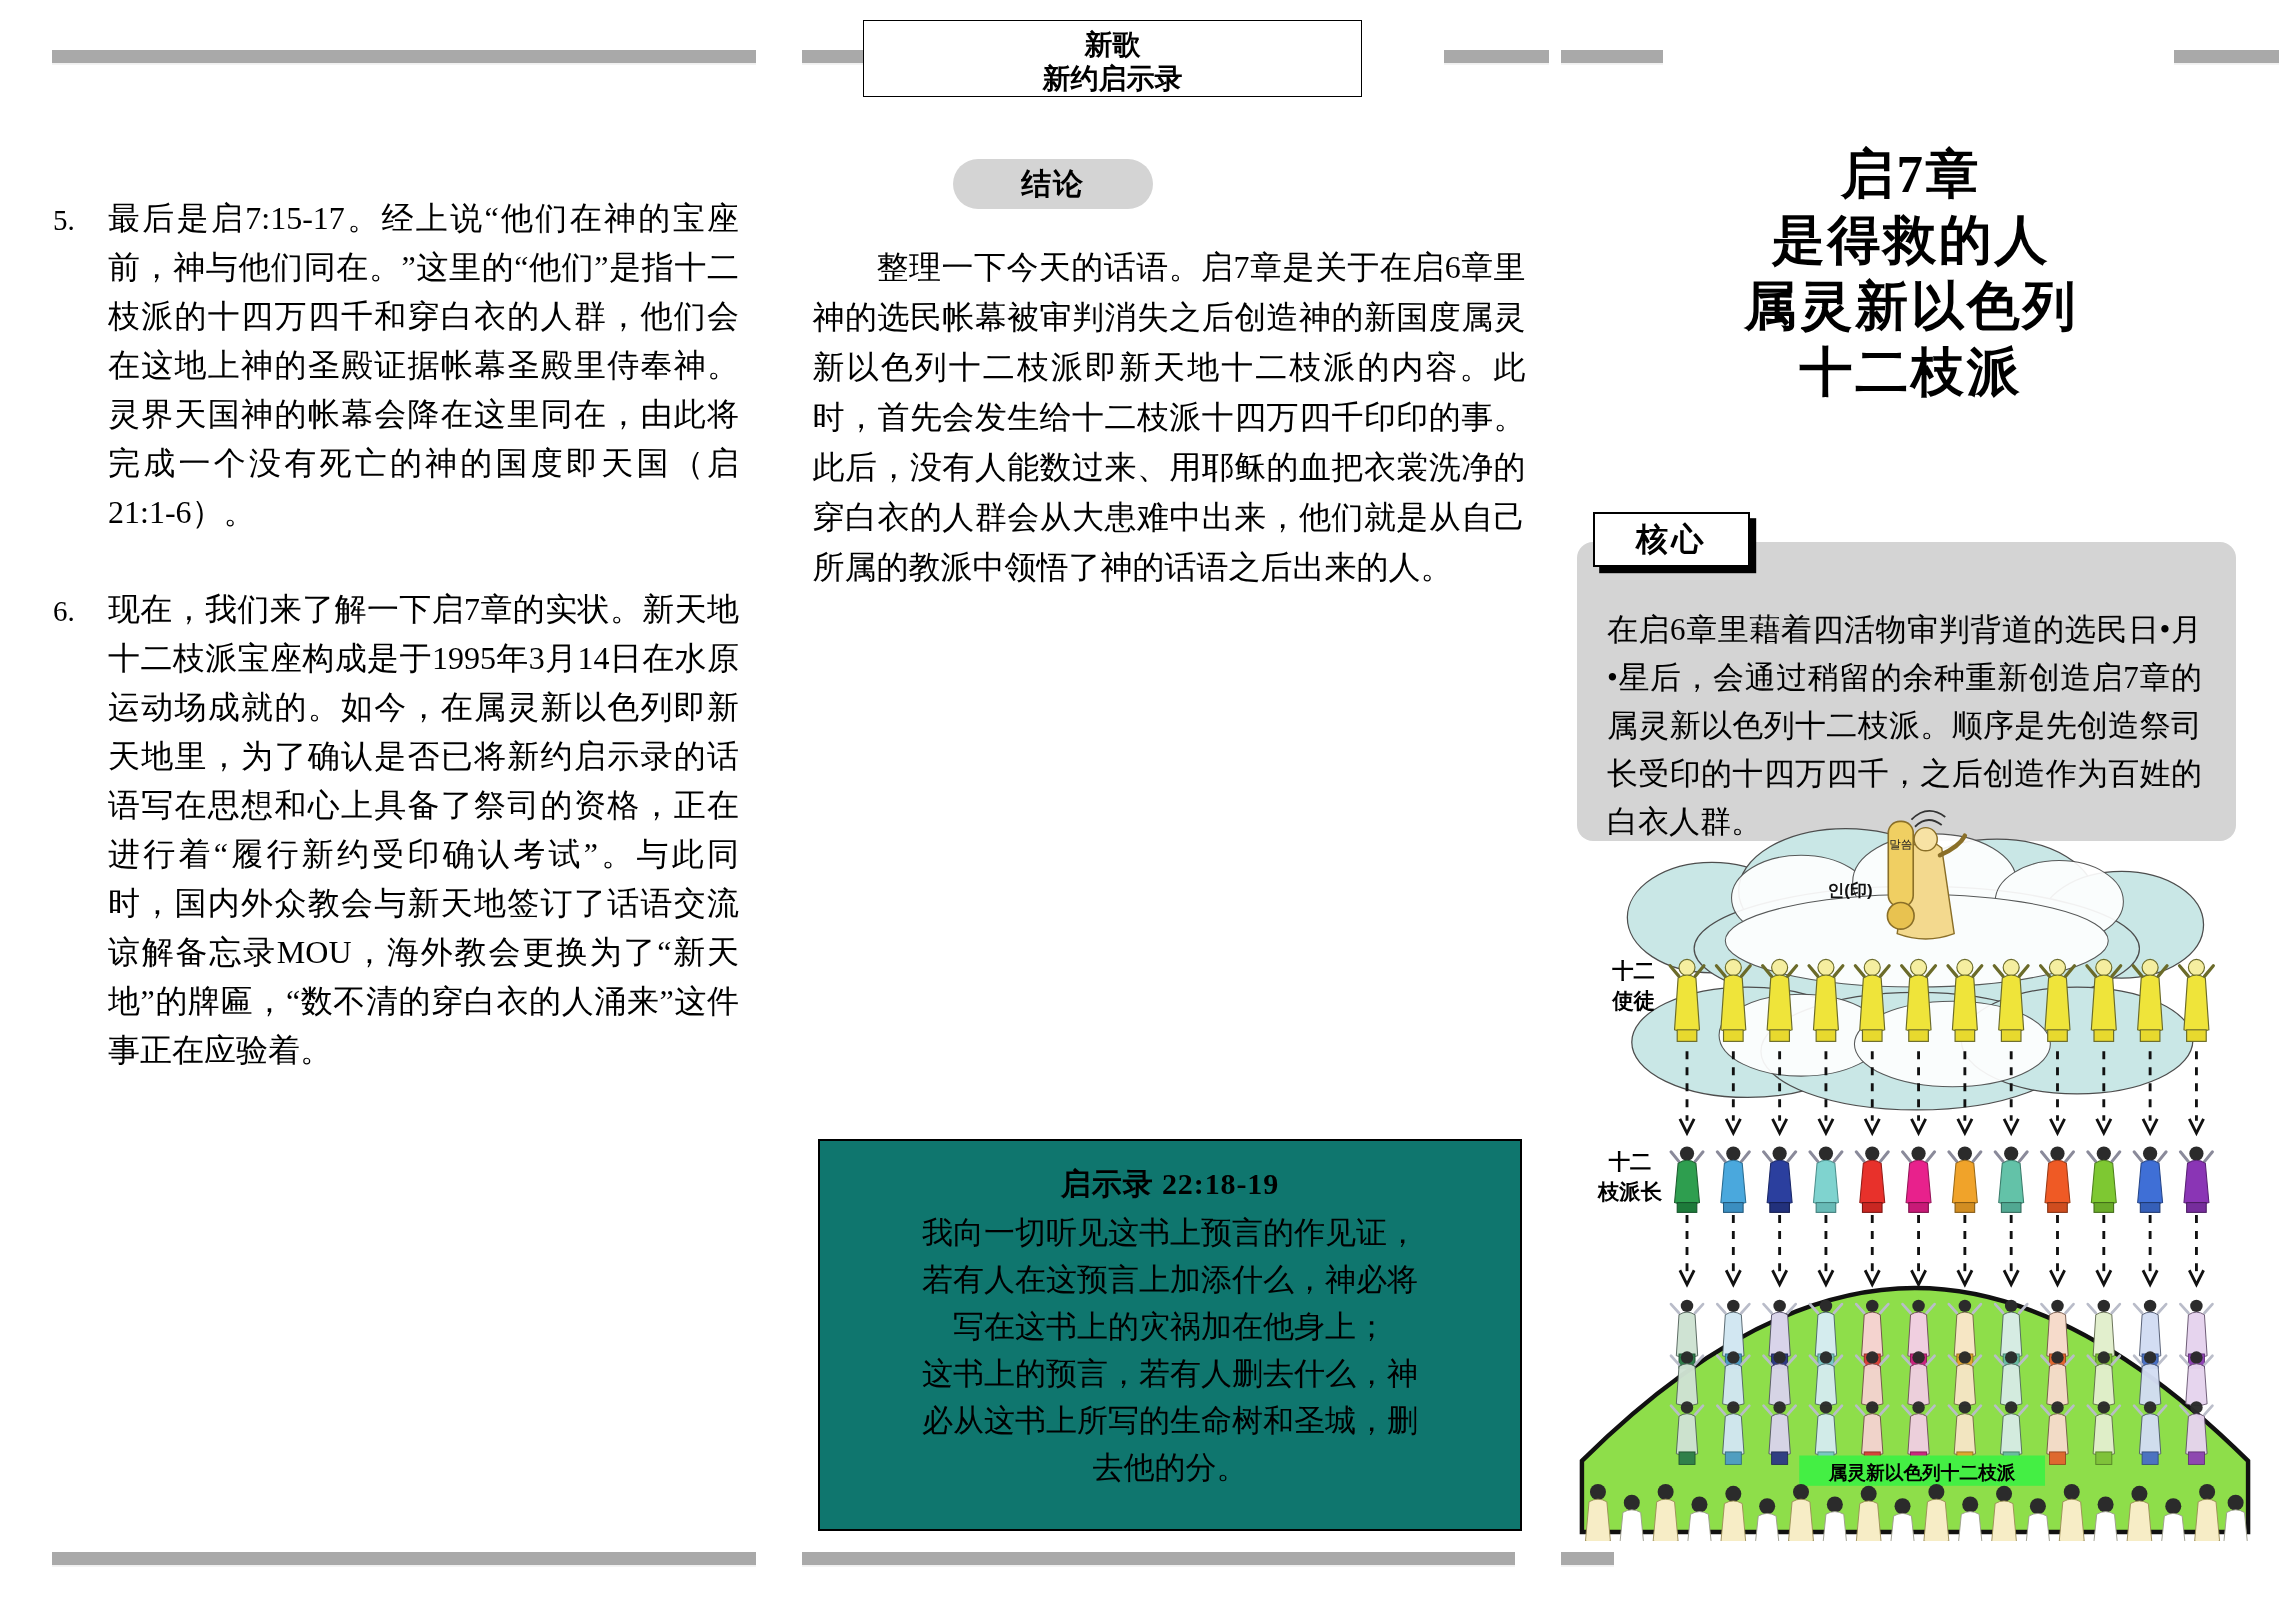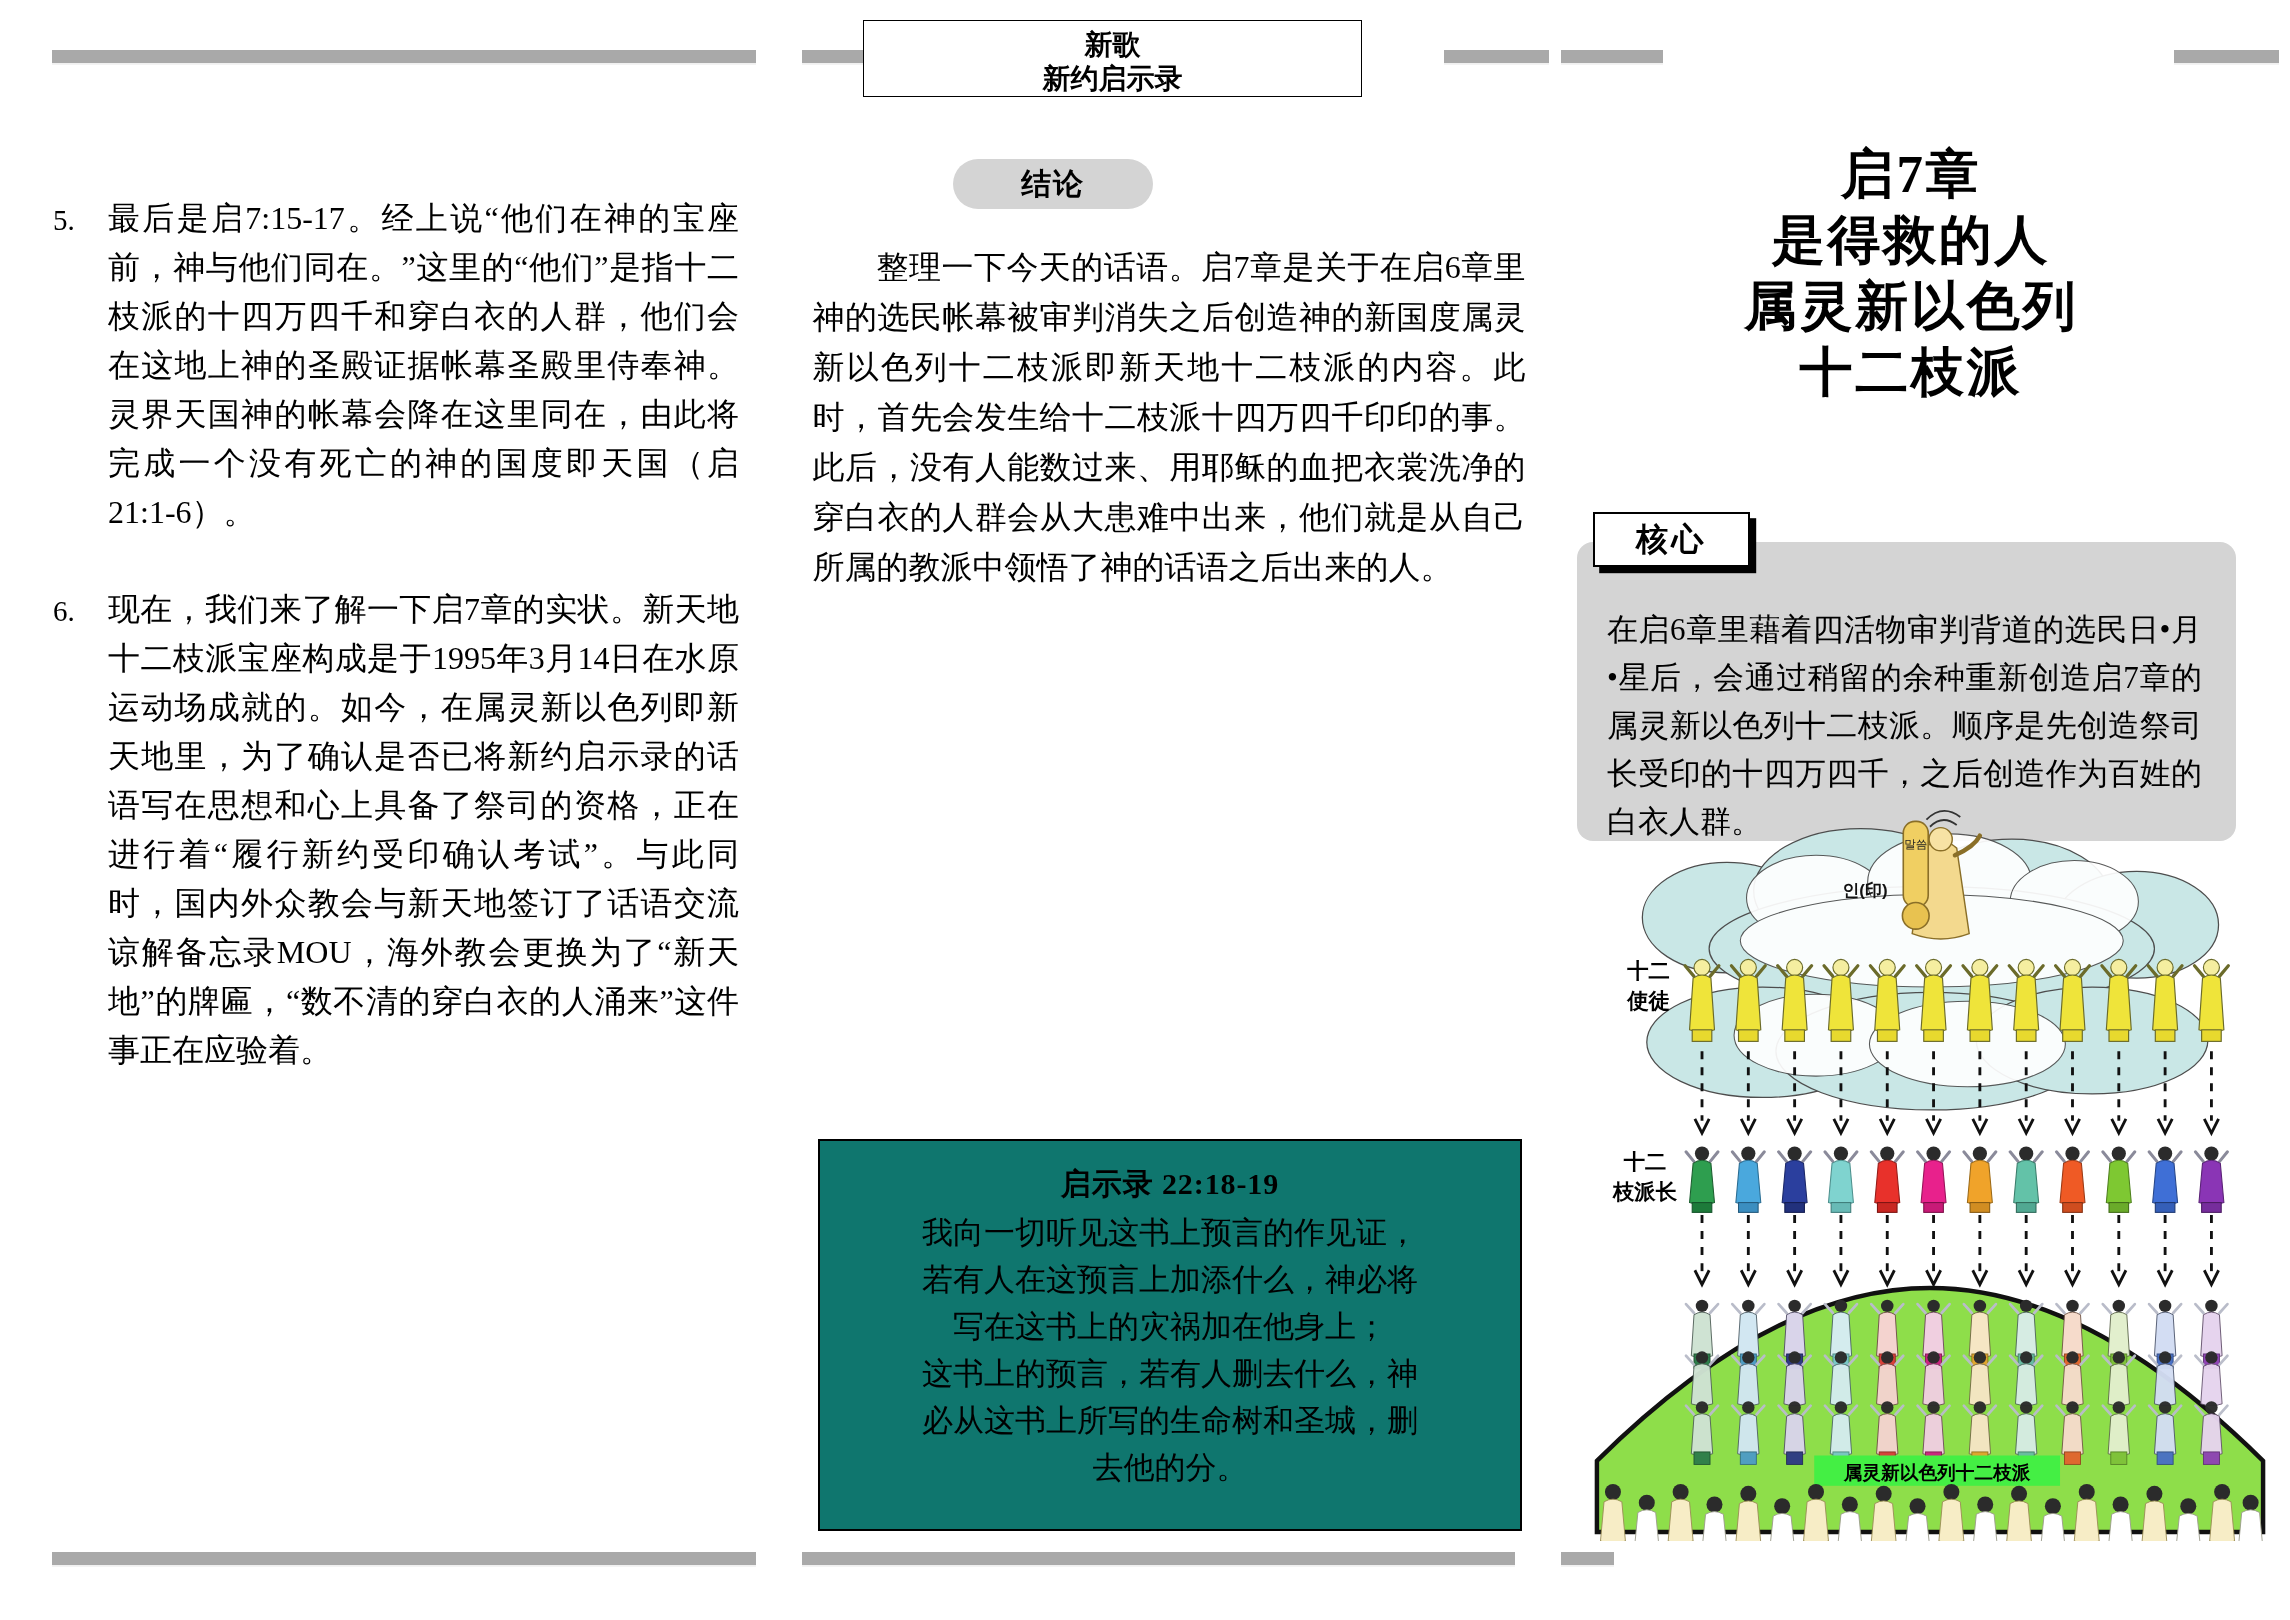--- a/index.html
+++ b/index.html
@@ -120,21 +120,21 @@
     padding:64px 34px 0 30px;
     z-index:2;
   }
   .core-text{
     font-size:31px;line-height:48px;
     text-align:justify;text-align-last:left;text-justify:inter-character;
   }
 
   
   .illus{
-    position:absolute;left:34px;top:784px;width:674px;height:757px;
+    position:absolute;left:19px;top:784px;width:674px;height:757px;
     z-index:3;
     text-decoration:underline;
   }
   .illus svg{display:block;width:100%;height:100%;}
 </style>
 </head>
 <body>
 
 <div class="page">
 

